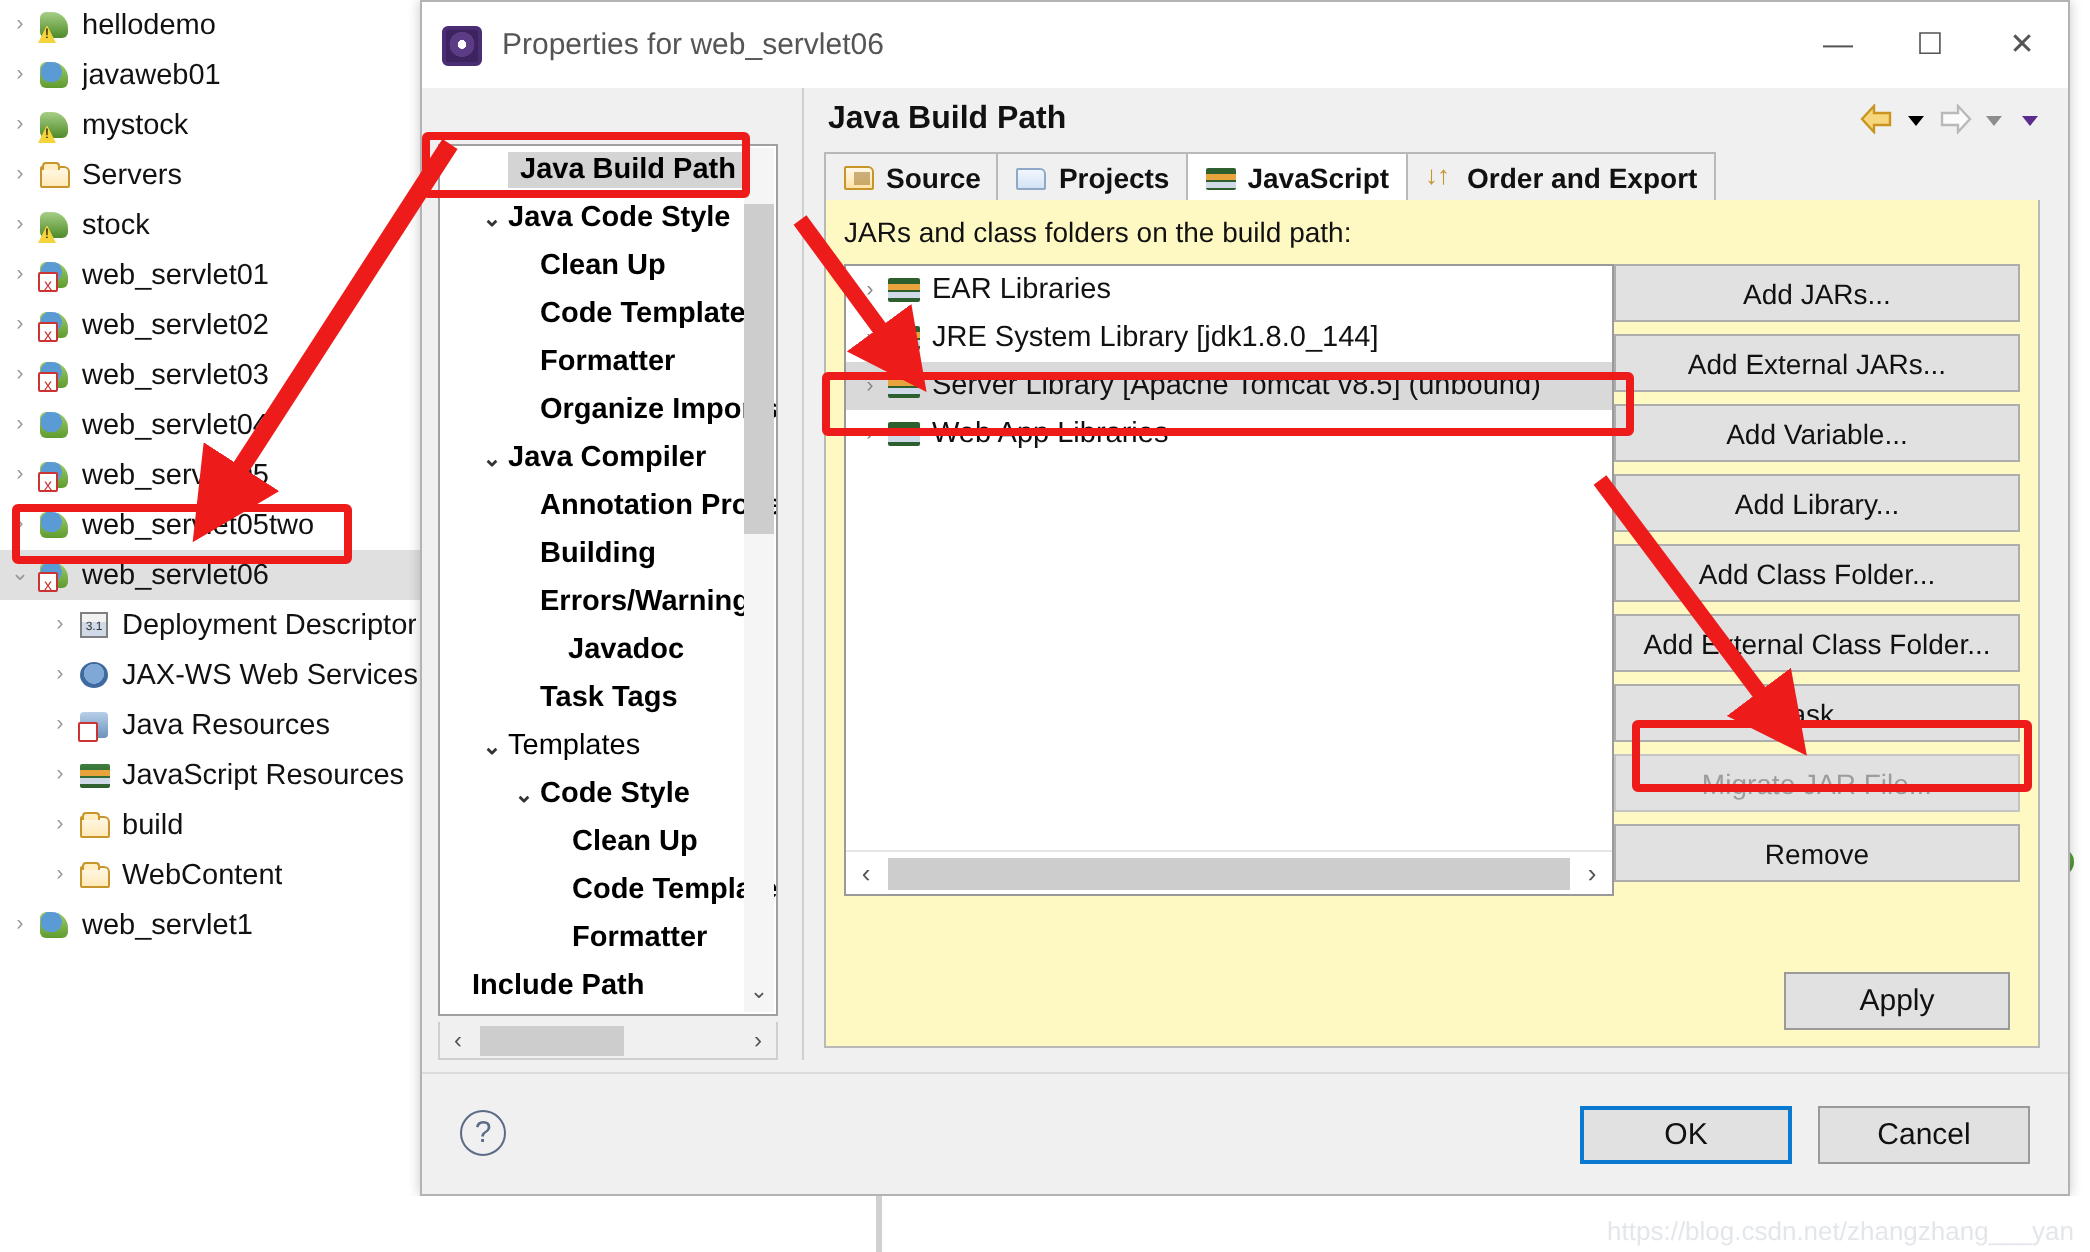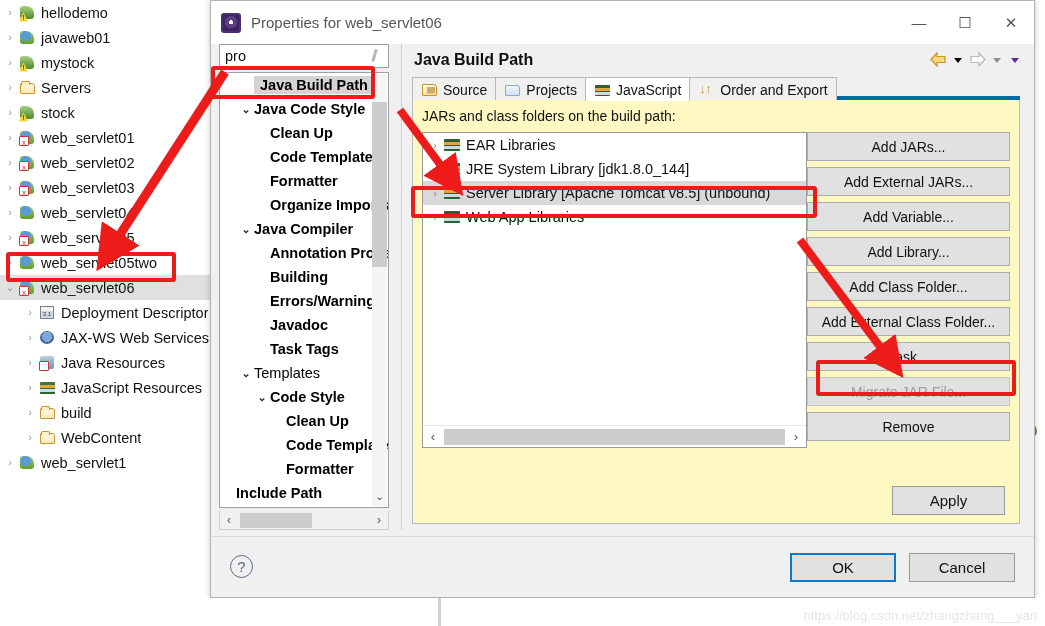--- a/index.html
+++ b/index.html
@@ -251,22 +251,23 @@
   .navcaret::after {
     content:""; position:absolute; left:3px; top:5px;
     border-left:4px solid transparent; border-right:4px solid transparent;
     border-top:5px solid #000;
   }
   .navcaret.gray::after { border-top-color:#8d8d8d; }
   .navcaret.purple::after { border-top-color:#5b2d8e; }
 
   #tabstrip {
     position:absolute; left:10px; top:33px; right:8px; height:24px;
-    display:flex; 
-    border-bottom:5px solid #0369a1;
+    display:flex; align-items:flex-end;
+    border-bottom:1px solid #0369a1;
+    font-weight:bold;
   }
   .tab {
     height:24px; display:flex; align-items:center; gap:5px;
     padding:0 8px; font-size:14px; color:#111;
     background:#f0f0f0; border:1px solid #b9b9b9; border-bottom:none;
     margin-right:-1px; white-space:nowrap;
   }
   .tab.active { background:#ffffff; position:relative; z-index:2; }
   .tabicon { width:17px; height:14px; position:relative; flex:0 0 17px; }
   .ti-source {
@@ -580,24 +581,20 @@
     <div id="win-controls">
       <div class="wbtn">—</div>
       <div class="wbtn">☐</div>
       <div class="wbtn" id="win-close">✕</div>
     </div>
   </div>
 
   <div id="dlg-body">
 
     <div id="pref-col">
-      <div id="filter-box">
-        <div id="filter-text" title="type filter text">pro</div>
-        <div id="filter-icon"></div>
-      </div>
 
       <div id="pref-tree">
         <div id="pref-rows">
             <div class="pref-row bold" style="padding-left: 18px;">
               <div class="arr"></div>
               <span class="pref-sel" style="padding: 1px 6px;">Java Build Path</span>
             </div>
             <div class="pref-row bold" style="padding-left: 18px;">
               <div class="arr">⌄</div>
               <span>Java Code Style</span>
@@ -627,21 +624,21 @@
               <span>Annotation Process</span>
             </div>
             <div class="pref-row bold" style="padding-left: 34px;">
               <div class="arr"></div>
               <span>Building</span>
             </div>
             <div class="pref-row bold" style="padding-left: 34px;">
               <div class="arr"></div>
               <span>Errors/Warnings</span>
             </div>
-            <div class="pref-row bold" style="padding-left: 34px; align-items: center;">
+            <div class="pref-row bold" style="padding-left: 48px; align-items: center;">
               <div class="arr"></div>
               <span>Javadoc</span>
             </div>
             <div class="pref-row bold" style="padding-left: 34px;">
               <div class="arr"></div>
               <span>Task Tags</span>
             </div>
             <div class="pref-row" style="padding-left: 18px;">
               <div class="arr">⌄</div>
               <span>Templates</span>

